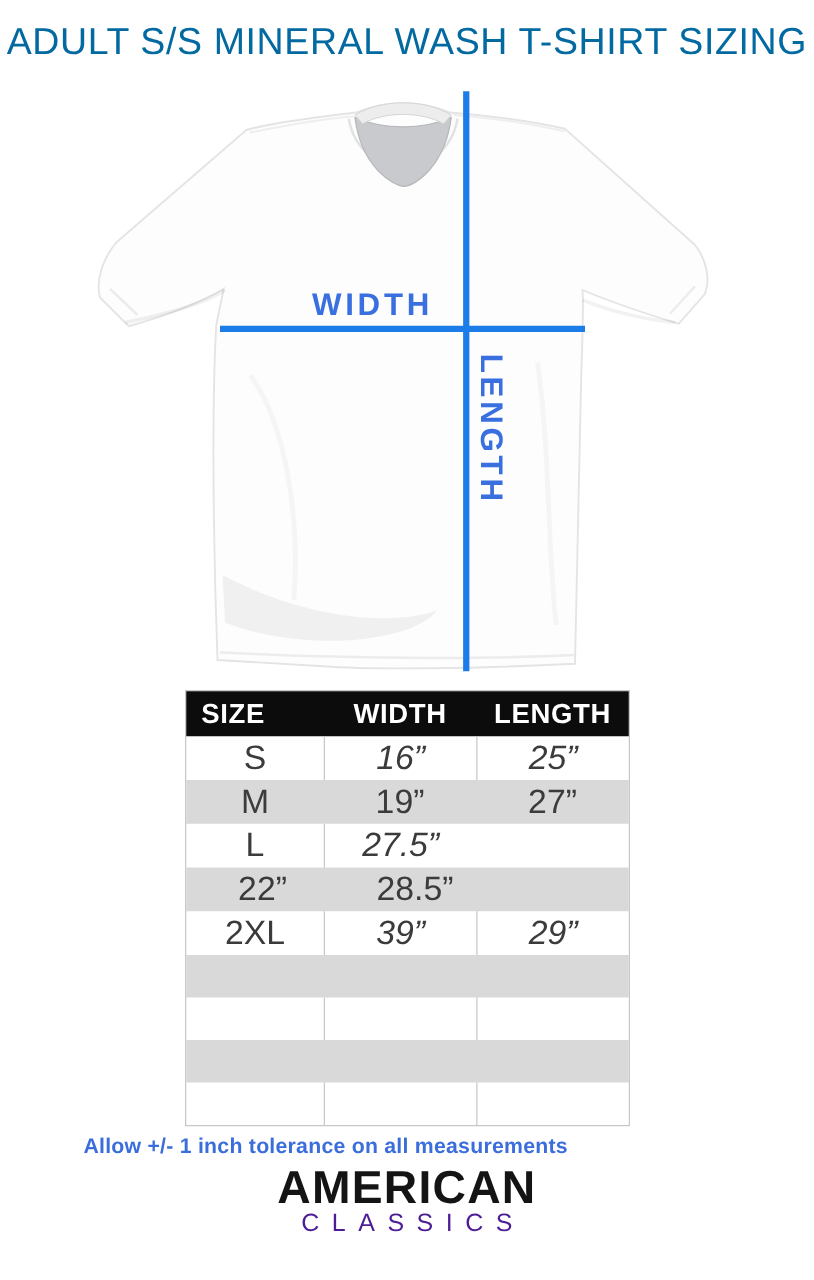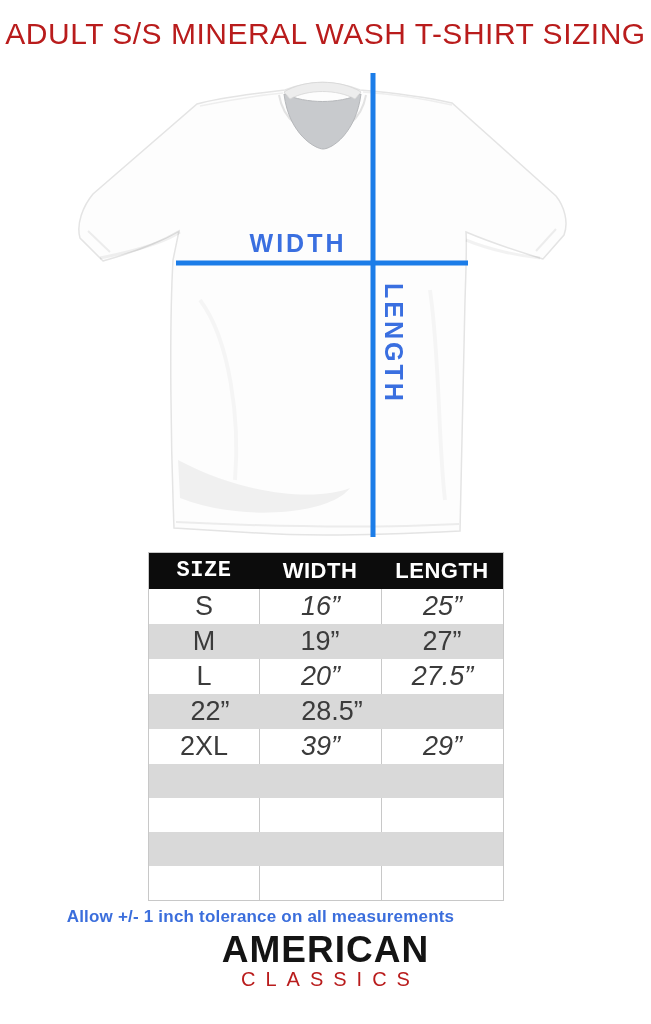--- a/index.html
+++ b/index.html
@@ -8,21 +8,21 @@
     width:651px;height:1024px;
     background:#ffffff;
     font-family:"Liberation Sans", sans-serif;
     overflow:hidden;
   }
   
   .page-title{
     position:absolute;top:17px;left:0;width:651px;
     text-align:center;
     font-size:30px;font-weight:300;letter-spacing:0.5px;
-    color:#b91c1c;white-space:nowrap;
+    color:#0369a1;white-space:nowrap;
   }
   
   .diagram-svg{position:absolute;left:0;top:0;}
   .measure-label{
     font-family:"Liberation Sans", sans-serif;
     font-weight:bold;font-size:25px;letter-spacing:3px;
     fill:#3a6fe0;
   }
   
   .size-table{
@@ -32,21 +32,21 @@
   }
   .thead{
     display:flex;height:36px;line-height:36px;
     background:#0c0c0c;color:#ffffff;
     font-weight:bold;font-size:22px;letter-spacing:0.5px;
   }
   .th,.td{box-sizing:border-box;overflow:hidden;}
   .col-size{width:110px;}
   .col-width{width:122px;}
   .col-length{width:122px;}
-  .thead .col-size{padding-left:0;text-align:center;font-family:Liberation Mono, monospace;}
+  .thead .col-size{padding-left:12px;text-align:left;}
   .thead .col-width,.thead .col-length{text-align:center;}
   .trow{display:flex;height:35px;line-height:35px;}
   .trow .td{
     text-align:center;font-size:27px;font-weight:300;color:#3b3b3b;
   }
   .trow.white .td + .td{border-left:1px solid #c8c8c8;font-style:italic;}
   .trow.gray{background:#d9d9d9;}
   .trow.gray .td{border:none;}
   .trow.empty{height:34px;}
   
@@ -56,21 +56,21 @@
     font-size:17px;font-weight:bold;color:#3b6edc;
     letter-spacing:0.2px;
   }
   
   .brand{position:absolute;top:932px;left:0;width:651px;text-align:center;}
   .brand-line1{
     font-size:37px;font-weight:800;color:#141414;
     letter-spacing:1px;line-height:36px;
   }
   .brand-line2{
-    font-size:20px;font-weight:400;color:#b91c1c;
+    font-size:20px;font-weight:400;color:#4c1d95;
     letter-spacing:10px;text-indent:10px;line-height:22px;
   }
 </style>
 </head>
 <body>
 
 <div class="page">
 
   <div class="page-title">ADULT S/S MINERAL WASH T-SHIRT SIZING</div>
 
@@ -131,21 +131,20 @@
       <div class="td col-width">16”</div>
       <div class="td col-length">25”</div>
     </div>
     <div class="trow gray">
       <div class="td col-size">M</div>
       <div class="td col-width">19”</div>
       <div class="td col-length">27”</div>
     </div>
     <div class="trow white">
       <div class="td col-size">L</div>
-      <div class="td col-width">20”</div>
       <div class="td col-length">27.5”</div>
     </div>
     <div class="trow gray">
       <div class="td col-width">22”</div>
       <div class="td col-length">28.5”</div>
     </div>
     <div class="trow white">
       <div class="td col-size">2XL</div>
       <div class="td col-width">39”</div>
       <div class="td col-length">29”</div>

